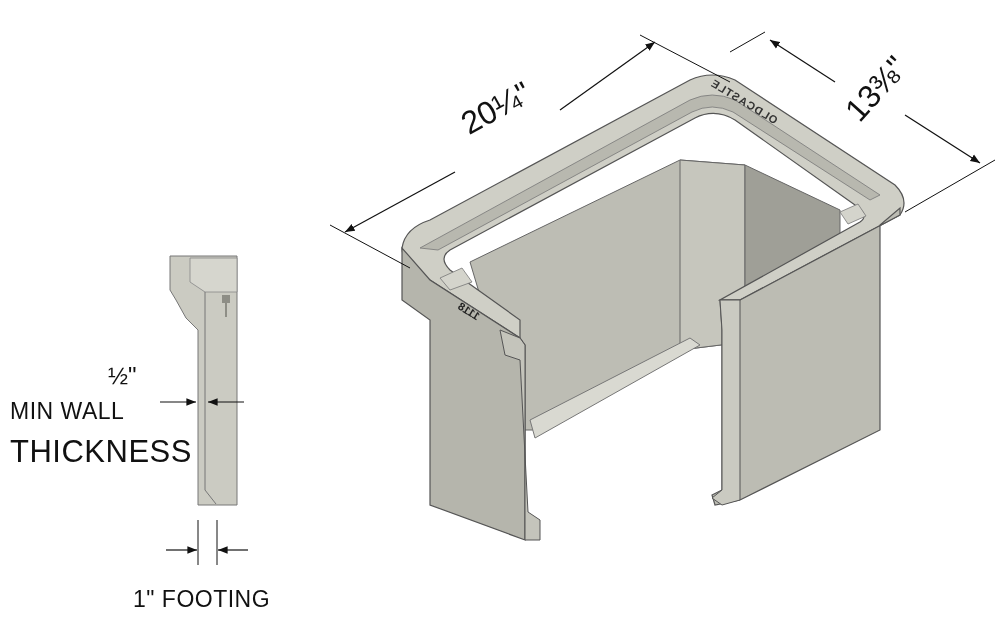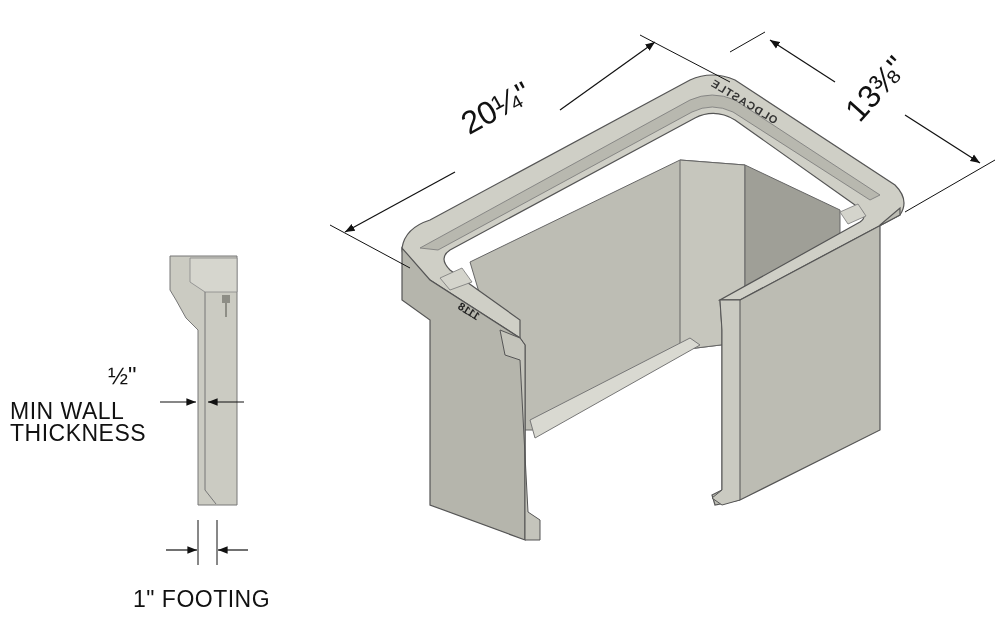--- a/index.html
+++ b/index.html
@@ -1,21 +1,21 @@
 <!DOCTYPE html>
 <html><head>
 <meta charset="utf-8">
 <style>
   html, body { margin:0; padding:0; background:#ffffff; }
   body { width:1000px; height:641px; position:relative; overflow:hidden; font-family:"Liberation Sans", sans-serif; }
   #drawing { position:absolute; left:0; top:0; width:1000px; height:641px; }
   .lbl { position:absolute; color:#111; font-family:"Liberation Sans", sans-serif; white-space:nowrap; }
   .wall-frac { left:108px; top:362px; font-size:24px; }
   .wall-l1 { left:10px; top:398px; font-size:23px; letter-spacing:0.5px; }
-  .wall-l2 { left:10px; top:420px; font-size:23px; letter-spacing:0.5px; }
+  .wall-l2 { left:10px; top:434px; font-size:31px; letter-spacing:0.5px; }
   .footing { left:133px; top:586px; font-size:23px; letter-spacing:0.5px; }
   .dim-len { left:455px; top:110px; font-size:32px; transform:rotate(-29deg); transform-origin:left top; }
   .dim-wid { left:838px; top:104px; font-size:32px; transform:rotate(-48deg); transform-origin:left top; }
   .brand { left:780px; top:116px; font-size:11px; font-weight:bold; color:#333; transform:rotate(31deg) scaleX(-1); transform-origin:left top; letter-spacing:1px; }
   .model { left:482px; top:312px; font-size:11px; font-weight:bold; color:#222; transform:rotate(32deg) scaleX(-1); transform-origin:left top; }
 </style>
 </head>
 <body>
 
 <svg id="drawing" viewBox="0 0 1000 641" xmlns="http://www.w3.org/2000/svg">

